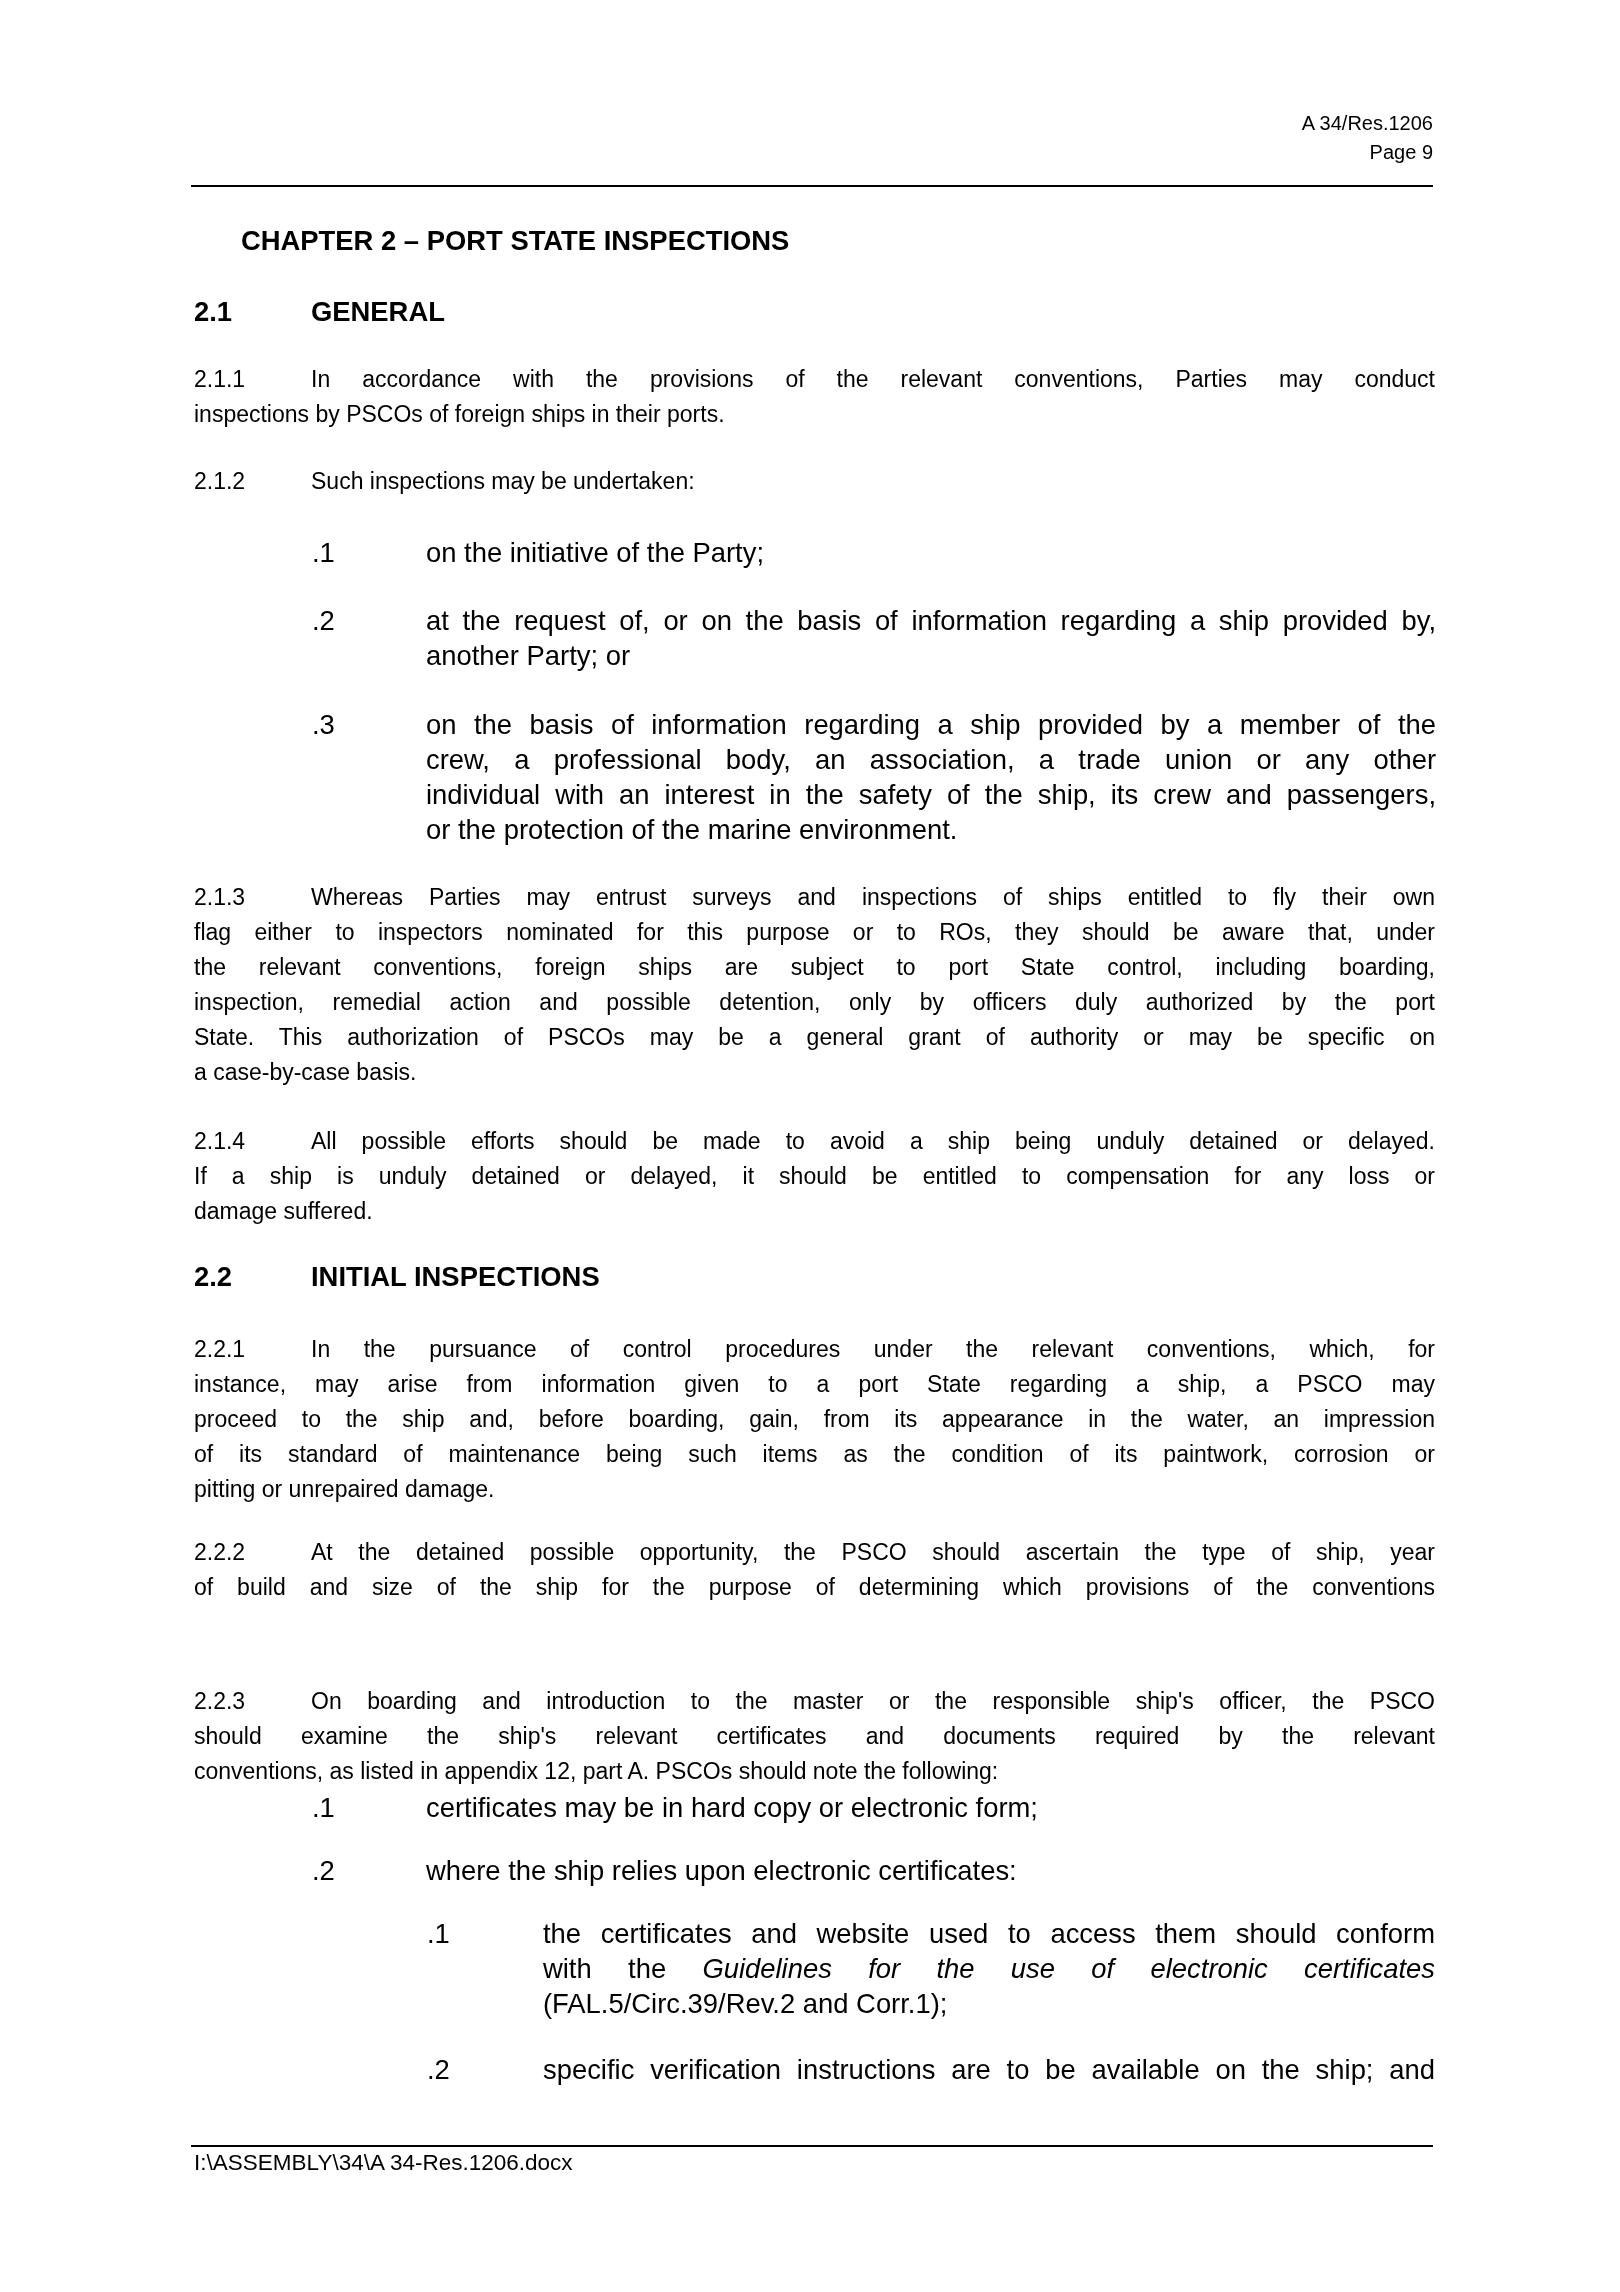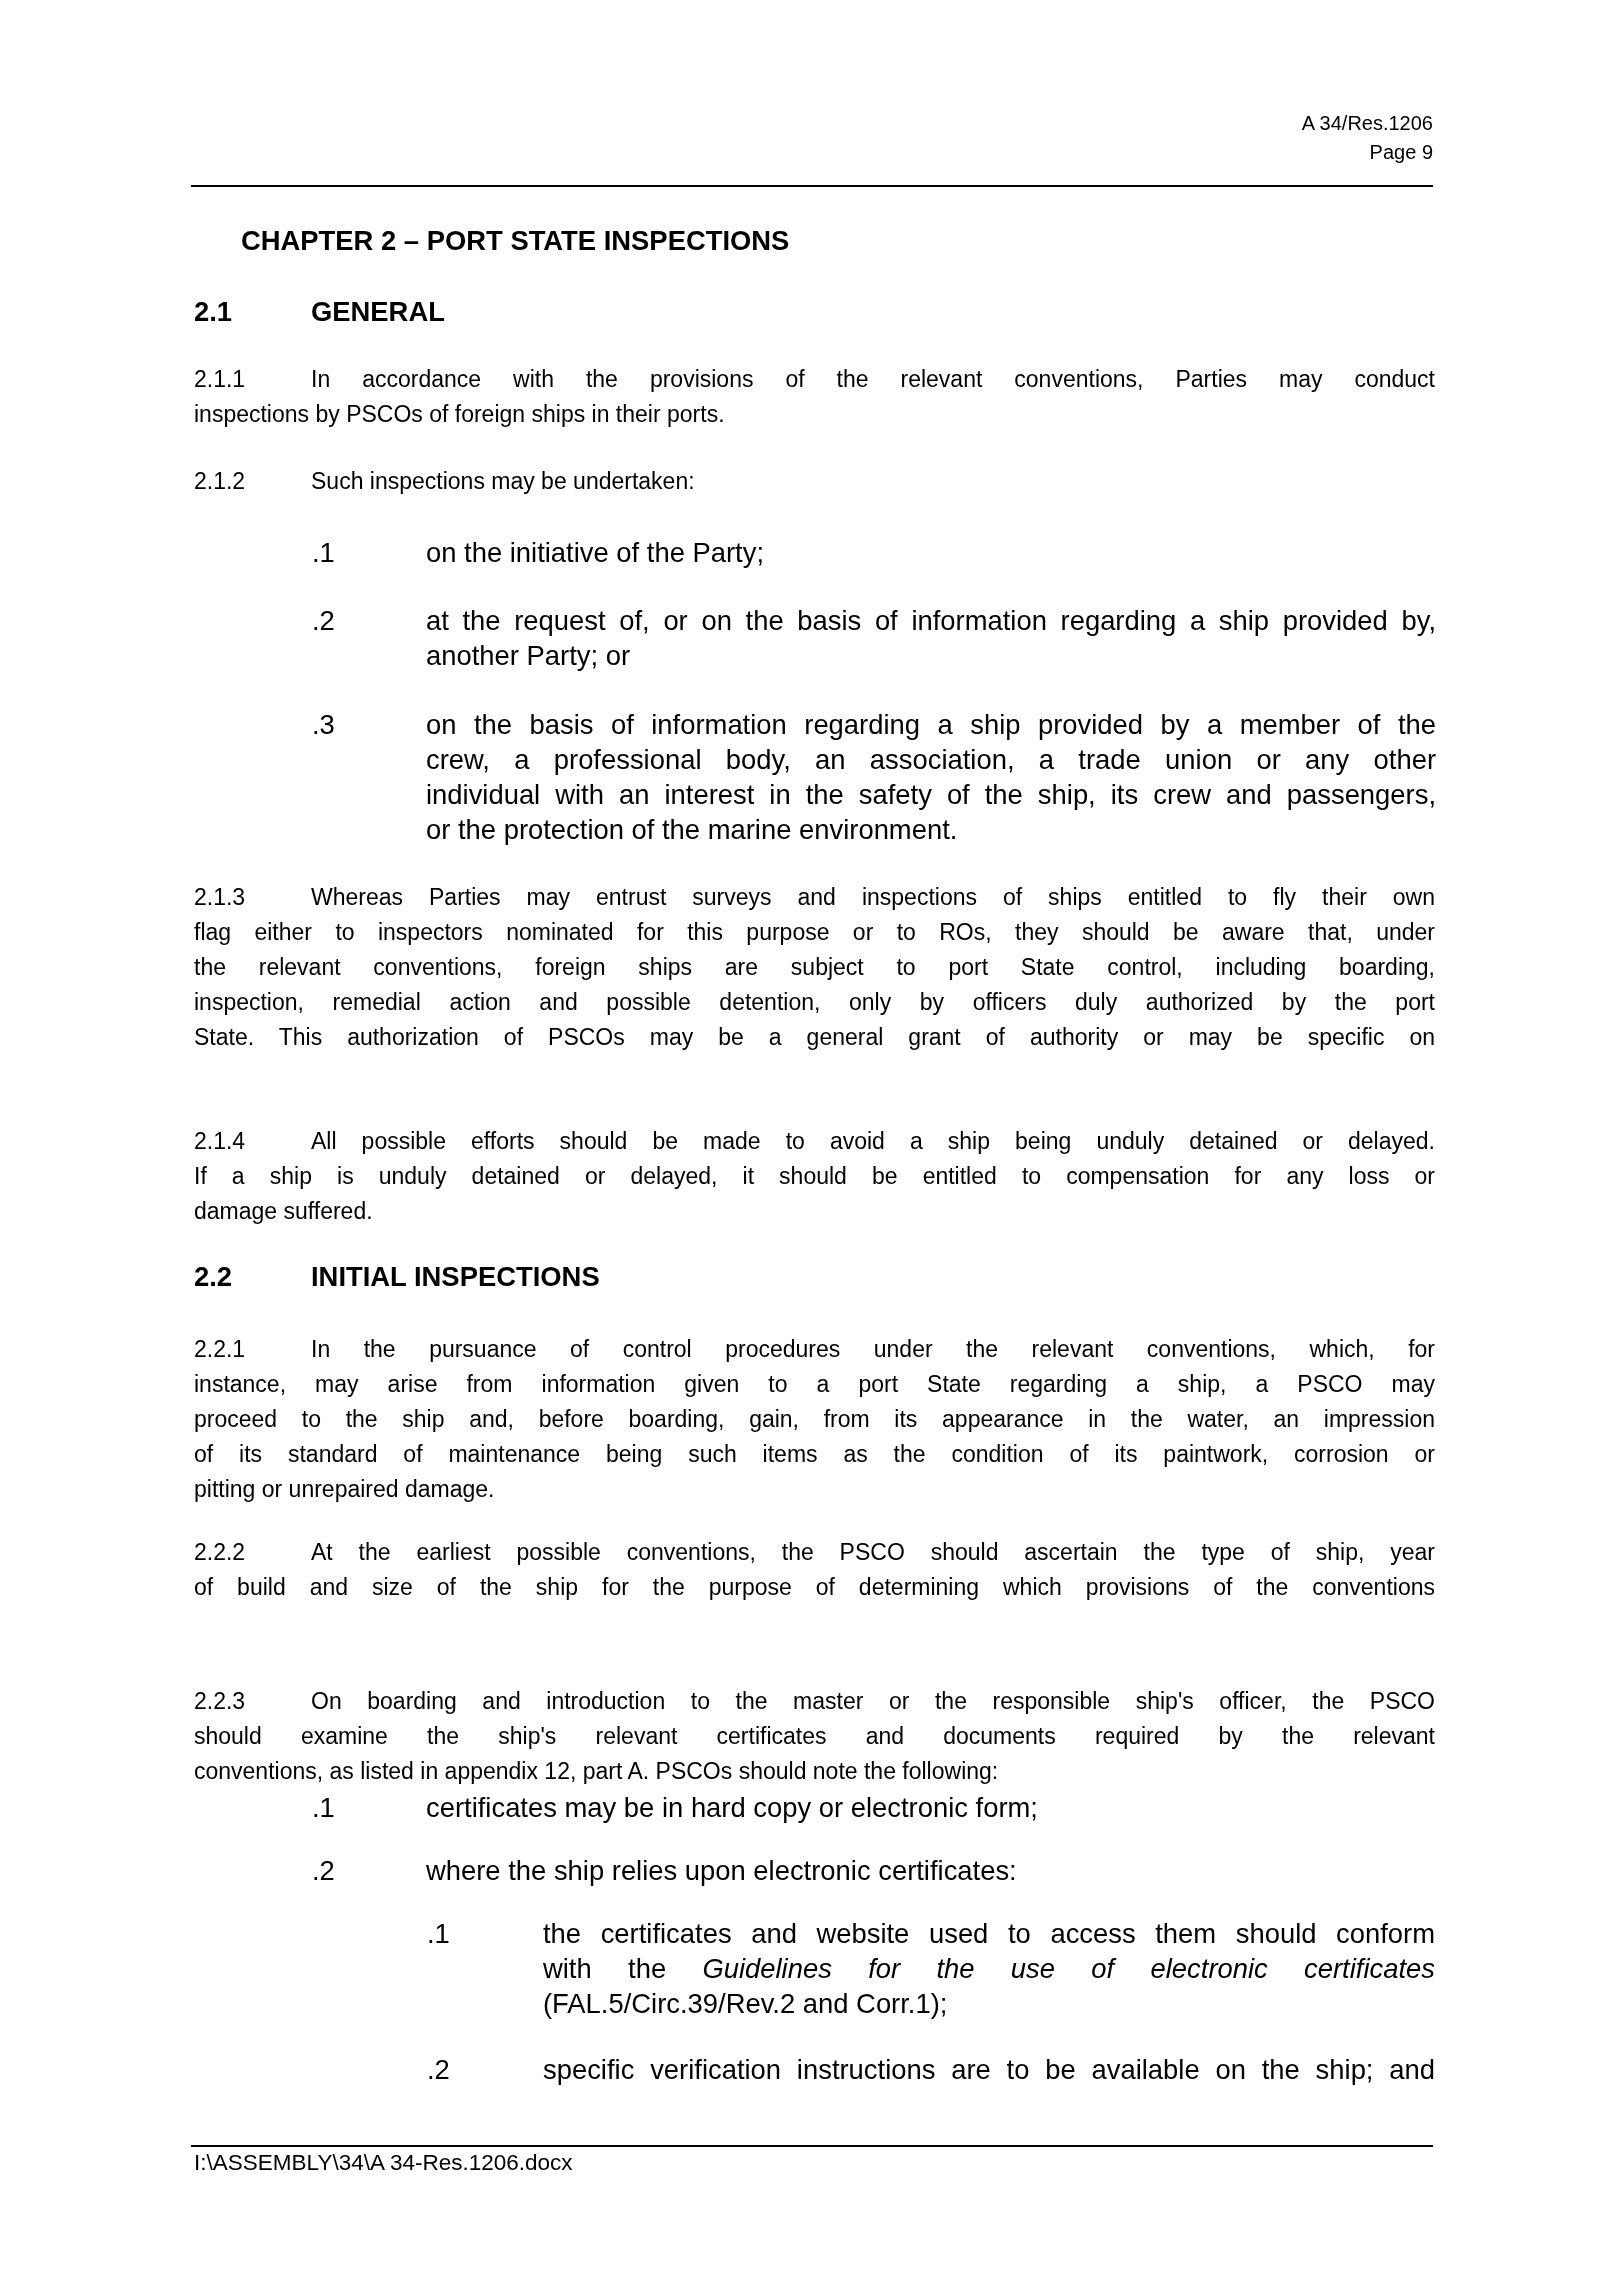--- a/index.html
+++ b/index.html
@@ -77,20 +77,21 @@
     <span class="line last">or the protection of the marine environment.</span>
   </div>
 </div>
 
 <div class="abs para" style="top:880px;">
   <span class="line" style="white-space: normal; height: 35px; overflow: visible;"><span class="num">2.1.3</span><span>Whereas Parties may entrust surveys and inspections of ships entitled to fly their own</span></span>
   <span class="line" style="white-space: normal; height: 35px; overflow: visible;">flag either to inspectors nominated for this purpose or to ROs, they should be aware that, under</span>
   <span class="line" style="white-space: normal; height: 35px; overflow: visible;">the relevant conventions, foreign ships are subject to port State control, including boarding,</span>
   <span class="line" style="white-space: normal; height: 35px; overflow: visible;">inspection, remedial action and possible detention, only by officers duly authorized by the port</span>
   <span class="line" style="white-space: normal; height: 35px; overflow: visible;">State. This authorization of PSCOs may be a general grant of authority or may be specific on</span>
+  <span class="line last">a case-by-case basis.</span>
 </div>
 
 <div class="abs para" style="top:1124px;">
   <span class="line" style="white-space: normal; height: 35px; overflow: visible;"><span class="num">2.1.4</span><span>All possible efforts should be made to avoid a ship being unduly detained or delayed.</span></span>
   <span class="line" style="white-space: normal; height: 35px; overflow: visible;">If a ship is unduly detained or delayed, it should be entitled to compensation for any loss or</span>
   <span class="line last">damage suffered.</span>
 </div>
 
 <div class="abs heading" style="top:1259px;">
   <span class="num">2.2</span><span>INITIAL INSPECTIONS</span>
@@ -98,21 +99,21 @@
 
 <div class="abs para" style="top:1332px;">
   <span class="line" style="white-space: normal; height: 35px; overflow: visible;"><span class="num">2.2.1</span><span>In the pursuance of control procedures under the relevant conventions, which, for</span></span>
   <span class="line" style="white-space: normal; height: 35px; overflow: visible;">instance, may arise from information given to a port State regarding a ship, a PSCO may</span>
   <span class="line" style="white-space: normal; height: 35px; overflow: visible;">proceed to the ship and, before boarding, gain, from its appearance in the water, an impression</span>
   <span class="line" style="white-space: normal; height: 35px; overflow: visible;">of its standard of maintenance being such items as the condition of its paintwork, corrosion or</span>
   <span class="line last">pitting or unrepaired damage.</span>
 </div>
 
 <div class="abs para" style="top:1535px;">
-  <span class="line" style="white-space: normal; height: 35px; overflow: visible;"><span class="num">2.2.2</span><span>At the earliest possible conventions, the PSCO should ascertain the type of ship, year</span></span>
+  <span class="line" style="white-space: normal; height: 35px; overflow: visible;"><span class="num">2.2.2</span><span>At the detained possible opportunity, the PSCO should ascertain the type of ship, year</span></span>
   <span class="line" style="white-space: normal; height: 35px; overflow: visible;">of build and size of the ship for the purpose of determining which provisions of the conventions</span>
 </div>
 
 <div class="abs para" style="top:1684px;">
   <span class="line" style="white-space: normal; height: 35px; overflow: visible;"><span class="num">2.2.3</span><span>On boarding and introduction to the master or the responsible ship's officer, the PSCO</span></span>
   <span class="line" style="white-space: normal; height: 35px; overflow: visible;">should examine the ship's relevant certificates and documents required by the relevant</span>
   <span class="line last">conventions, as listed in appendix 12, part A. PSCOs should note the following:</span>
 </div>
 
 <div class="abs item lvl1" style="top:1790px;">

